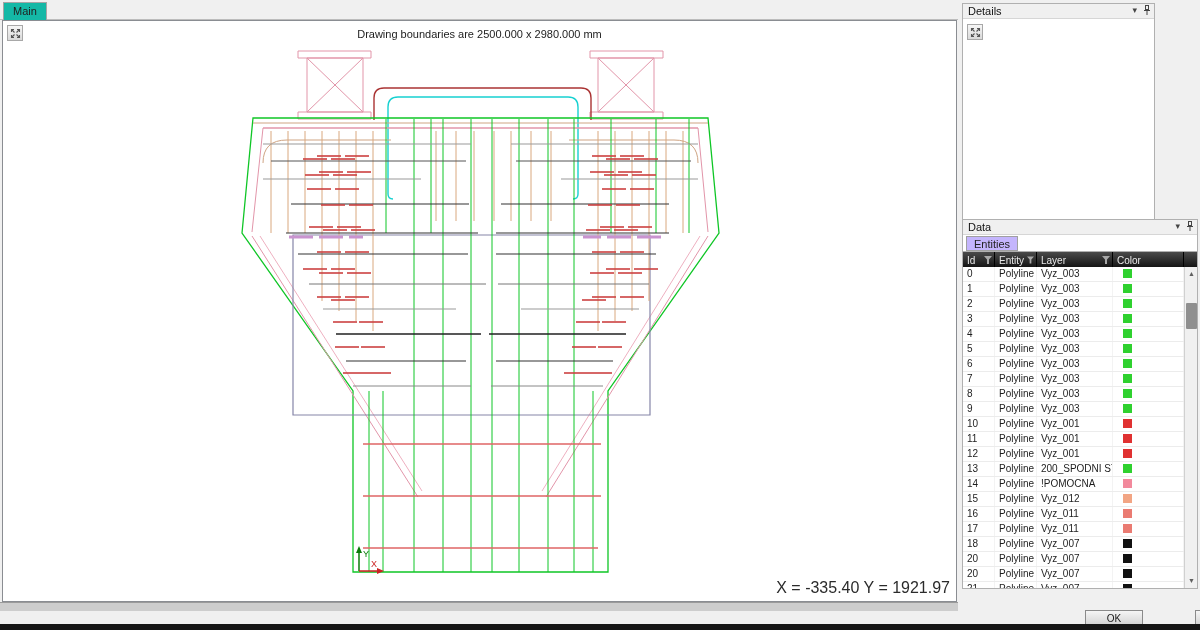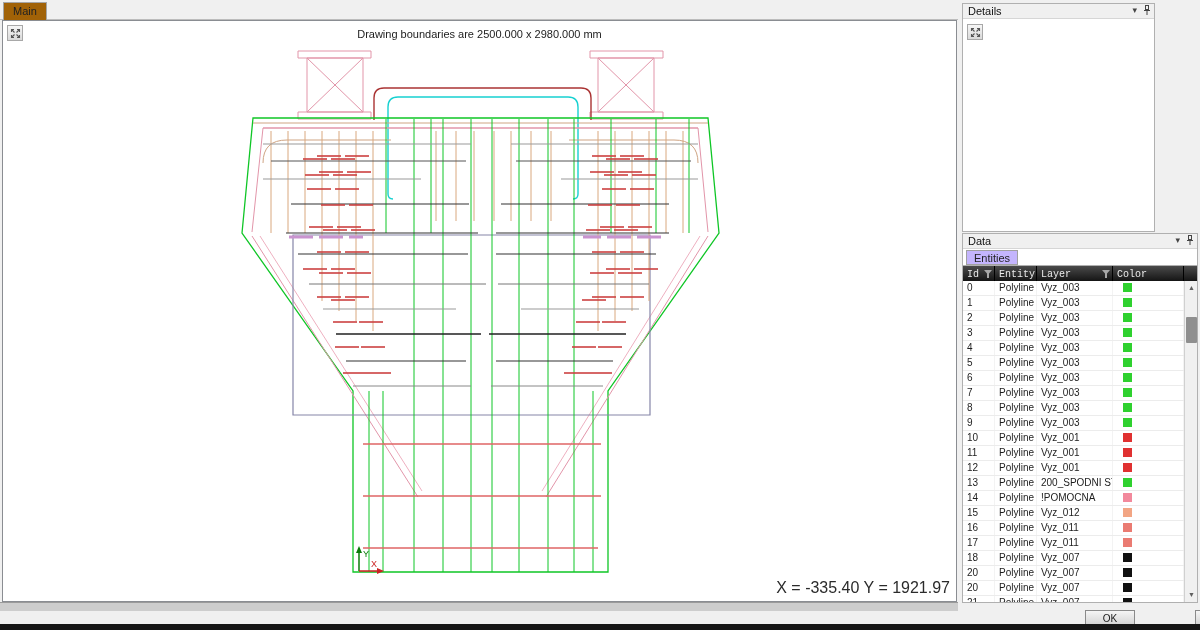--- a/index.html
+++ b/index.html
@@ -4,52 +4,52 @@
 <style>
   * { margin:0; padding:0; box-sizing:border-box; }
   html,body { width:1200px; height:630px; overflow:hidden;
     font-family:"Liberation Sans", sans-serif; background:#f0f0f0; }
   .abs { position:absolute; }
 
   
   #tabstrip { left:0; top:0; width:958px; height:20px; background:#f0f0f0;
     border-bottom:1px solid #bcbcbc; }
   .tab-main { position:absolute; left:3px; top:2px; height:18px; padding:2px 9px 0 9px;
-    background:#a16207; border:1px solid #a5a5a5; border-bottom:none; font-size:11px; color:#222;text-align:right; }
+    background:#14b8a6; border:1px solid #a5a5a5; border-bottom:none; font-size:11px; color:#222;text-align:right; }
   #canvas { left:2px; top:20px; width:955px; height:582px; background:#ffffff;
     border:1px solid #8a8d92; }
   .fitbtn { position:absolute; width:16px; height:16px;
     background:linear-gradient(#f6f6f6,#dadada); border:1px solid #a8a8a8;
     display:flex; align-items:center; justify-content:center; padding:0; }
   #canvas-title { position:absolute; left:0; top:7px; width:100%; text-align:center;
     font-size:11px; color:#1c1c1c; }
   #cad-svg { position:absolute; left:0; top:0; width:953px; height:580px; }
   #coords { position:absolute; right:6px; bottom:4px; font-size:16px; color:#2b2b2b; }
   #bottom-strip { left:0; top:602px; width:958px; height:9px; background:#cdcdcd;
     border-top:1px solid #9a9a9a; }
 
   
   .panel { background:#ffffff; border:1px solid #b0b0b0; }
   #details-panel { left:962px; top:3px; width:193px; height:229px; }
-  #data-panel { left:962px; top:233px; width:236px; height:370px; }
+  #data-panel { left:962px; top:219px; width:236px; height:370px; }
   .panel-header { position:relative; height:15px; background:#f0f0f0;
     border-bottom:1px solid #d6d6d6; font-size:11px; color:#111; padding:1px 0 0 5px; }
   .panel-icons { position:absolute; right:3px; top:1px; display:flex; gap:6px;
     align-items:center; }
   .drop-glyph { font-size:9px; color:#444; line-height:11px; }
   .entities-tab { position:absolute; left:3px; top:16px; height:15px; padding:1px 7px 0 7px;
     background:#c4b5fd; border:1px solid #a0a0a0; font-size:11px; color:#222; }
 
   
   #table-wrap { position:absolute; left:0px; top:31px; right:0; bottom:0;
     overflow:hidden; border-top:1px solid #b0b0b0; }
   #thead { display:flex; height:15px; background:linear-gradient(#4a4a4a,#151515);
     color:#e9e9e9; font-size:10px; }
   .hcell { position:relative; border-right:1px solid #000; padding:1px 2px 0 4px;
-    display:flex; align-items:center; gap:3px;font-family:Liberation Mono, monospace; }
+    display:flex; align-items:center; gap:3px; }
   .hcell .flt { margin-left:auto; }
   #tbody { position:absolute; left:0; top:15px; right:13px; bottom:0; overflow:hidden; }
   .trow { display:flex; height:15px; border-bottom:1px solid #ececec;
     font-size:10px; color:#1d1d1d; background:#fff; }
   .tcell { padding:1px 2px 0 4px; border-right:1px solid #f3f3f3; overflow:hidden;
     white-space:nowrap; }
   .c-id { width:32px; } .c-entity { width:42px; } .c-layer { width:76px; }
   .c-color { width:71px; }
   .swatch { display:inline-block; width:9px; height:9px; margin:1px 0 0 6px; }
 
@@ -59,21 +59,21 @@
   .sbtn { position:absolute; left:0; width:13px; height:14px; background:#f0f0f0;
     color:#606060; font-size:7px; text-align:center; line-height:14px; }
   #scroll-up { top:0; } #scroll-down { bottom:0; }
   #scroll-thumb { position:absolute; left:1px; top:36px; width:11px; height:26px;
     background:#8f8f8f; border-radius:1px; }
 
   
   .btn { position:absolute; top:610px; height:15px;
     background:linear-gradient(#f5f5f5,#d6d6d6); border:1px solid #8a8a8a;
     font-size:10px; color:#1a1a1a; text-align:center; padding-top:1px; }
-  #ok-btn { left:1085px; width:50px; }
+  #ok-btn { left:1085px; width:58px; }
   #cancel-btn { left:1195px; width:56px; }
   #black-bar { left:0; top:624px; width:1200px; height:6px; background:#161616; }
 </style>
 </head>
 <body>
 
 <div class="abs" id="tabstrip">
   <div class="tab-main">Main</div>
 </div>
 

